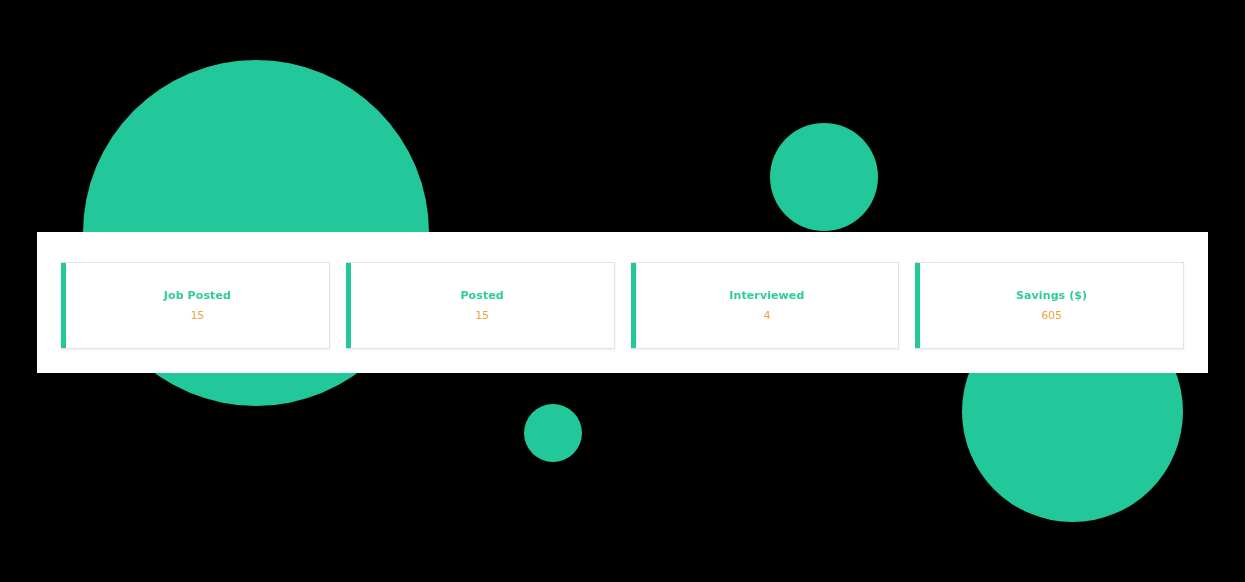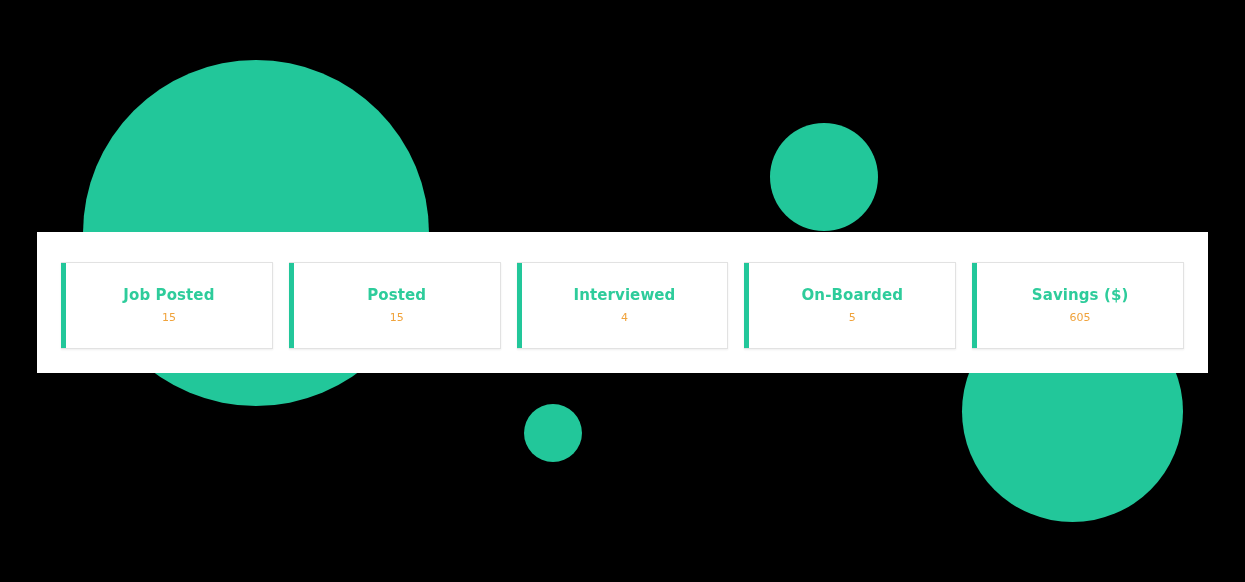--- a/index.html
+++ b/index.html
@@ -70,21 +70,21 @@
   .stat-card .accent-bar {
     position: absolute;
     left: 0;
     top: 0;
     bottom: 0;
     width: 5px;
     background: #22c79a;
   }
 
   .stat-card .card-title {
-    font-size: 15px;
+    font-size: 11px;
     font-weight: 600;
     color: #2ecc9b;
     letter-spacing: 0.1px;
     line-height: 1.2;
     text-align: center;
     margin-bottom: 7px;
     padding-left: 5px;
   }
 
   .stat-card .card-value {
@@ -124,25 +124,20 @@
         <div class="card-value">15</div>
       </div>
 
 
       <div class="stat-card">
         <span class="accent-bar"></span>
         <div class="card-title">Interviewed</div>
         <div class="card-value">4</div>
       </div>
 
-      <div class="stat-card">
-        <span class="accent-bar"></span>
-        <div class="card-title">On-Boarded</div>
-        <div class="card-value">5</div>
-      </div>
 
       <div class="stat-card">
         <span class="accent-bar"></span>
         <div class="card-title">Savings ($)</div>
         <div class="card-value">605</div>
       </div>
 
     </div>
   </div>
 

